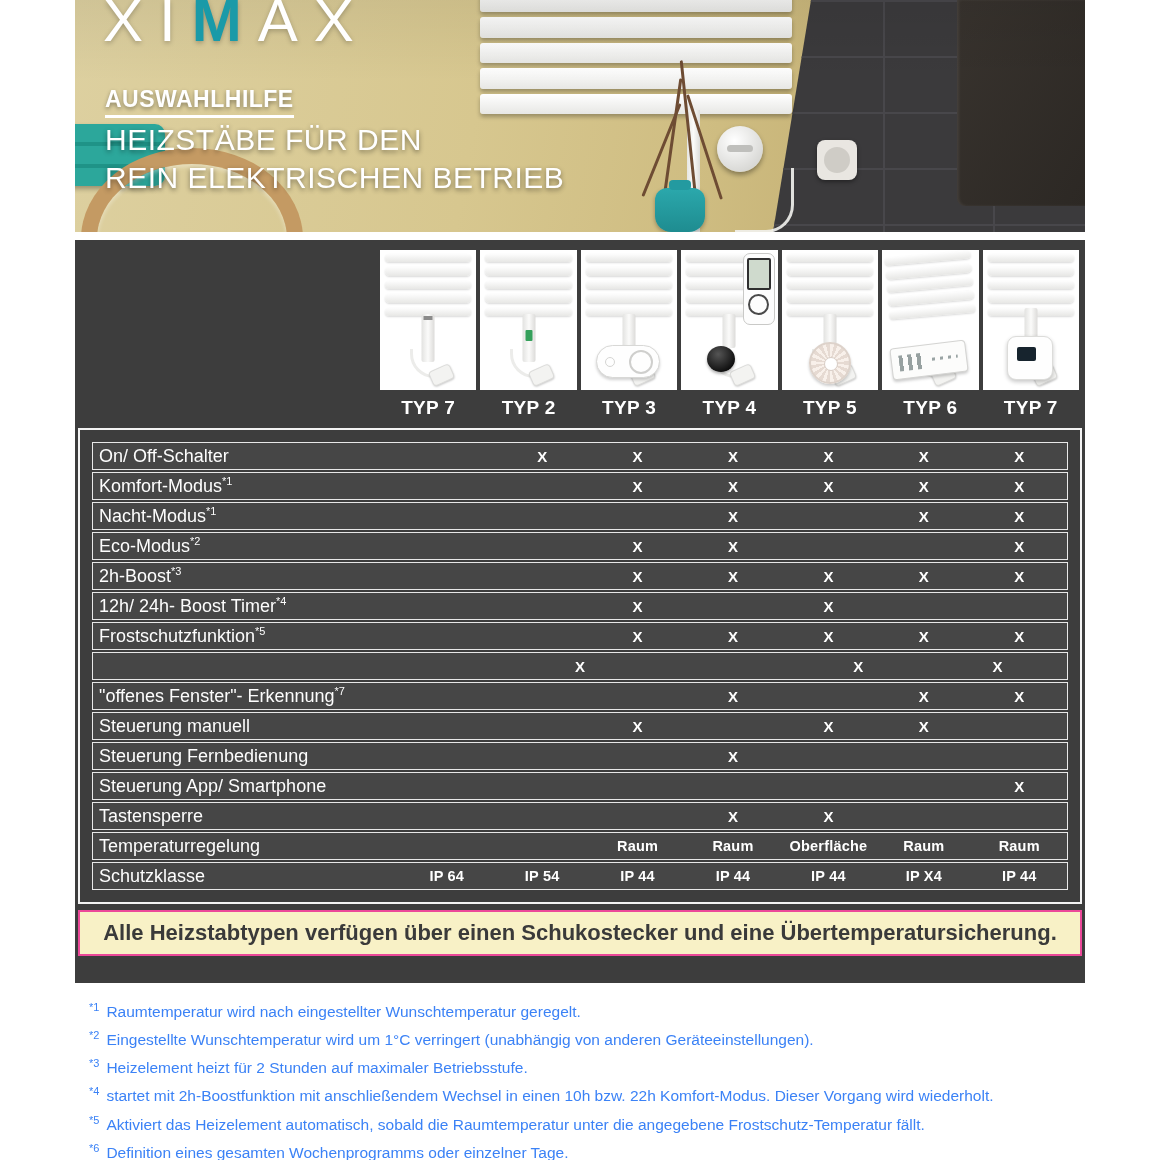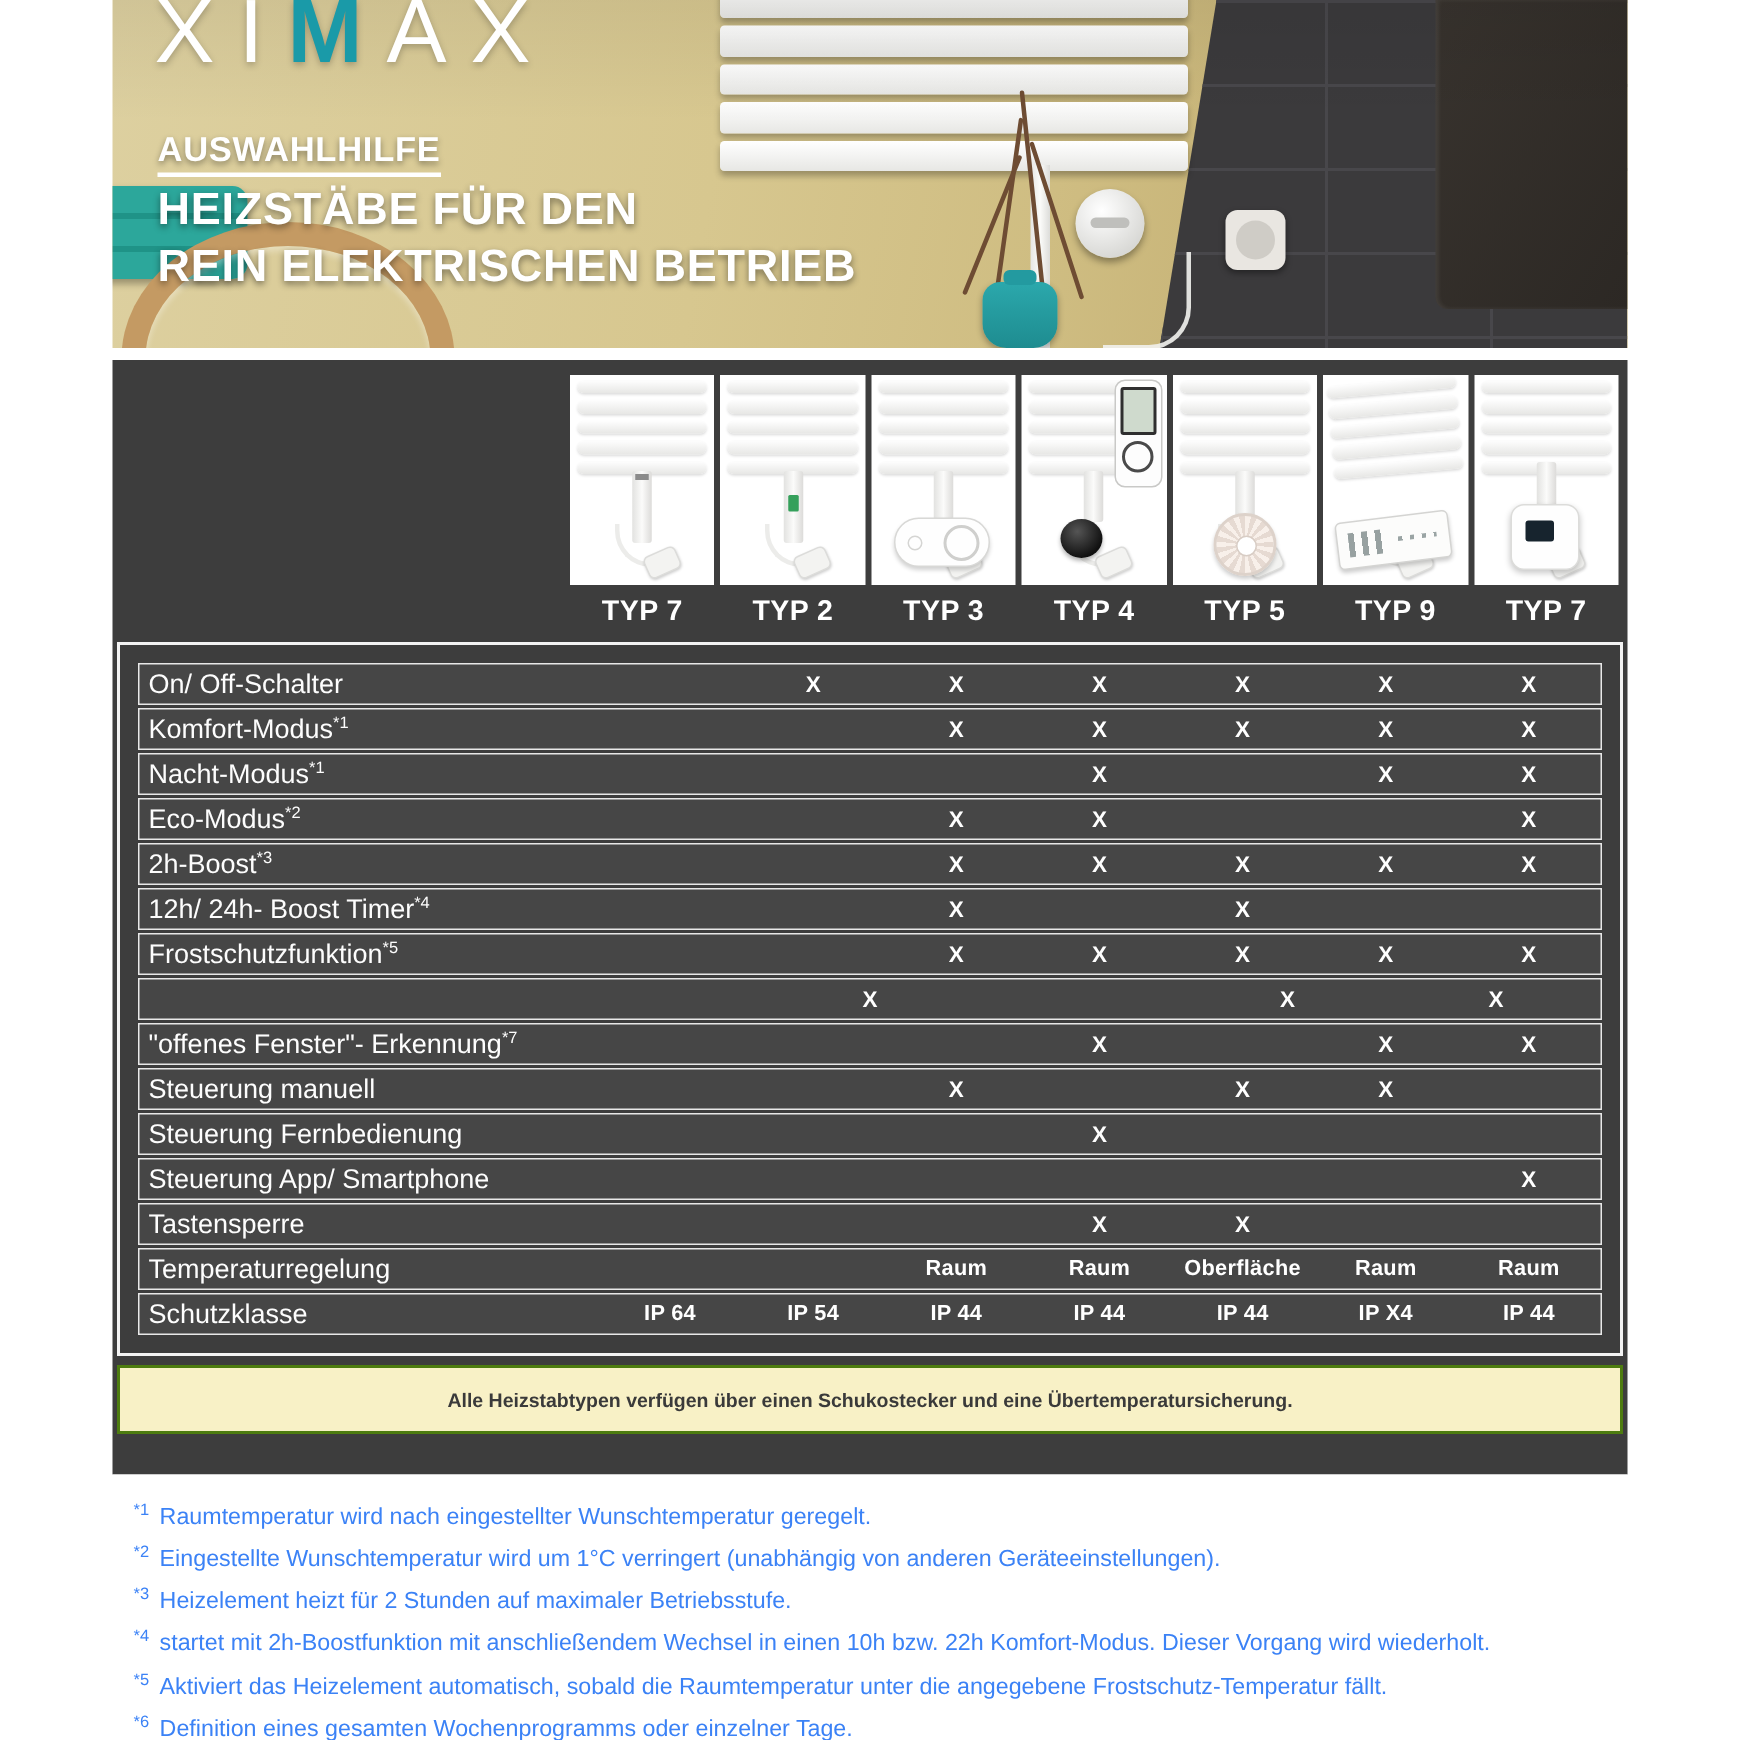--- a/index.html
+++ b/index.html
@@ -41,21 +41,21 @@
         background:repeating-linear-gradient(#2ca79b 0 18px,#1f9387 18px 22px);box-shadow:0 3px 5px rgba(0,0,0,.3);}
   .stool{position:absolute;left:6px;top:148px;width:190px;height:150px;border:16px solid #c49a63;border-radius:50%;
         border-bottom-color:#b98c55;box-shadow:inset 0 3px 4px rgba(255,255,255,.35);}
   .heroshade{position:absolute;inset:0;background:linear-gradient(180deg,rgba(0,0,0,.06),rgba(0,0,0,0) 35%);}
 
   .logo{position:absolute;left:28px;top:-14px;font-size:60px;font-weight:400;color:#fff;letter-spacing:16px;
         text-shadow:0 2px 5px rgba(0,0,0,.25);white-space:nowrap;}
   .logo .m{color:#1a9aa8;font-weight:700;}
   .kicker{position:absolute;left:30px;top:86px;display:inline-block;color:#fff;font-size:23px;font-weight:800;
         letter-spacing:.5px;border-bottom:3px solid #fff;padding-bottom:2px;text-shadow:0 2px 4px rgba(0,0,0,.4);}
-  .headline{position:absolute;left:30px;top:121px;color:#fff;font-size:30px;font-weight:700;line-height:38px;
+  .headline{position:absolute;left:30px;top:121px;color:#fff;font-size:30px;font-weight:400;line-height:38px;
         letter-spacing:.5px;text-shadow:0 2px 5px rgba(0,0,0,.45);}
 
   .gap{height:8px;background:#fff;}
 
   
   .panel{background:#3d3d3d;padding:10px 0 27px;}
   .tiles{margin-left:305px;width:699px;display:flex;gap:4px;height:140px;}
   .tile{flex:1;background:#fff;position:relative;overflow:hidden;}
   .rungs{position:absolute;top:4px;left:5px;right:5px;height:62px;display:flex;flex-direction:column;gap:5px;}
   .rungs i{display:block;flex:1;background:linear-gradient(#fdfdfd,#e7e7e5);border-radius:6px;box-shadow:0 1px 2px rgba(0,0,0,.15);}
@@ -97,22 +97,22 @@
   .collabels{margin-left:305px;width:699px;display:flex;gap:4px;height:36px;align-items:center;}
   .collabel{flex:1;text-align:center;color:#fff;font-weight:700;font-size:19px;letter-spacing:.3px;}
 
   .grid{margin:2px 3px 0 3px;border:2px solid #f3f3f3;padding:12px;display:flex;flex-direction:column;gap:2px;}
   .trow{display:flex;background:#464646;border:1px solid #e8e8e8;height:26px;align-items:center;}
   .tlabel{width:300px;padding-left:6px;color:#fdfdfd;font-size:18px;white-space:nowrap;overflow:hidden;}
   .tlabel sup{font-size:11px;letter-spacing:0;}
   .tcell{flex:1;text-align:center;color:#fff;font-weight:700;font-size:15px;}
   .tcell.wide{font-size:14.5px;letter-spacing:.2px;}
 
-  .note{margin:6px 3px 0 3px;border:2px solid #4d7c0f;background:#f8f1c6;height:42px;display:flex;align-items:center;
-        justify-content:center;color:#3a3a3a;font-weight:700;font-size:13px;}
+  .note{margin:6px 3px 0 3px;border:2px solid #ec4899;background:#f8f1c6;height:42px;display:flex;align-items:center;
+        justify-content:center;color:#3a3a3a;font-weight:700;font-size:22px;}
 
   
   .footer{padding:18px 0 0 14px;background:#fff;}
   .fnote{color:#3b82f6;font-size:15.5px;margin-bottom:8px;white-space:nowrap;}
   .fnote sup{font-size:11px;margin-right:7px;}
 </style>
 </head>
 <body>
 
 <div class="page">
@@ -244,21 +244,21 @@
           <div class="plug"></div>
           <div class="dev"></div>
         </div>
       </div>
     <div class="collabels">
         <div class="collabel">TYP 7</div>
         <div class="collabel">TYP 2</div>
         <div class="collabel">TYP 3</div>
         <div class="collabel">TYP 4</div>
         <div class="collabel">TYP 5</div>
-        <div class="collabel">TYP 9</div>
+        <div class="collabel">TYP 6</div>
         <div class="collabel">TYP 7</div>
       </div>
     <div class="grid">
         <div class="trow">
           <div class="tlabel">On/ Off-Schalter</div>
           <div class="tcell"></div>
           <div class="tcell">X</div>
           <div class="tcell">X</div>
           <div class="tcell">X</div>
           <div class="tcell">X</div>

